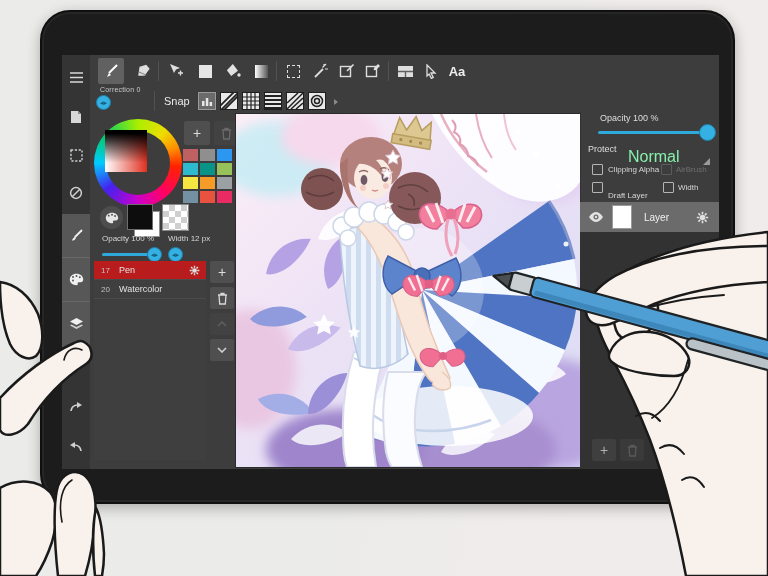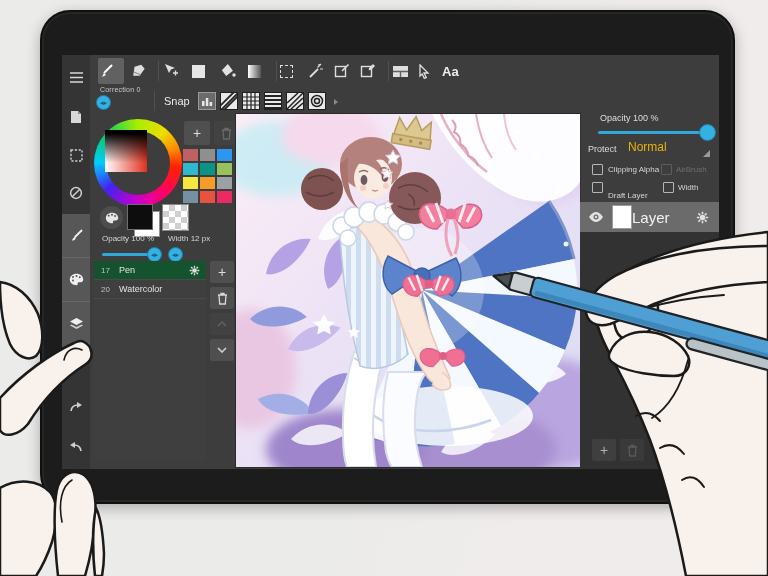--- a/index.html
+++ b/index.html
@@ -14,21 +14,21 @@
           box-shadow:0 4px 14px rgba(0,0,0,.28), inset 0 0 0 2px #262626;}
   .screen{left:20px;top:43px;width:657px;height:414px;background:#3d3d3d;overflow:hidden;}
 
   
   .sidebar{left:0;top:0;width:28px;height:414px;background:#343434;}
   .sb-ic{left:0;width:28px;height:28px;display:flex;align-items:center;justify-content:center;color:#cfcfcf;}
   .tabstrip{left:0;top:159px;width:28px;height:133px;background:#575757;}
   .tabcell{width:28px;height:44px;display:flex;align-items:center;justify-content:center;color:#f2f2f2;border-bottom:1px solid #686868;box-sizing:border-box;}
 
   
-  .toolbtn{top:3px;width:26px;height:26px;display:flex;align-items:center;justify-content:flex-start;color:#dedede;border-radius:2px;}
+  .toolbtn{top:3px;width:26px;height:26px;display:flex;align-items:center;justify-content:center;color:#dedede;border-radius:2px;}
   .toolbtn.sel{background:#616161;}
   .tsep{top:6px;width:1px;height:20px;background:#515151;}
   .mini{font-size:7px;color:#c9c9c9;letter-spacing:.2px;}
   .snaplbl{font-size:11px;color:#eaeaea;}
   .snaptile{top:37px;width:18px;height:18px;background:#e9e9e9;border:1px solid #1f1f1f;box-sizing:border-box;}
   .snaptile.off{background:#6b6b6b;border:1px solid #9b9b9b;box-shadow:0 0 0 1px #3a3a3a;}
   .knob{width:15px;height:15px;border-radius:50%;background:#35b0e2;border:1px solid #1f7fa8;box-sizing:border-box;
         display:flex;align-items:center;justify-content:center;color:#155e80;font-size:7px;}
 
   
@@ -38,21 +38,21 @@
   .satsq{left:11px;top:11px;width:42px;height:42px;
      background:linear-gradient(to bottom,#000 8%,rgba(0,0,0,0) 78%),linear-gradient(to right,#fff,#e03020);}
   .pbtn{background:#4f4f4f;border-radius:2px;color:#dcdcdc;display:flex;align-items:center;justify-content:center;}
   .pbtn.dim{background:#424242;color:#6a6a6a;}
   .swatch{width:15px;height:12px;}
   .checker{background:conic-gradient(#cfcfcf 0 25%,#fff 0 50%,#cfcfcf 0 75%,#fff 0) 0 0/12px 12px;}
   .lbl8{font-size:8px;color:#d6d6d6;}
   .track{height:3px;background:#2fa8da;border-radius:2px;}
   .brushlist{left:32px;top:206px;width:112px;height:199px;background:#3f3f3f;}
   .brow{height:19px;display:flex;align-items:center;border-bottom:1px solid #4a4a4a;box-sizing:border-box;color:#e2e2e2;}
-  .brow.sel{background:#14532d;}
+  .brow.sel{background:#b91c1c;}
   .bnum{width:18px;margin-left:7px;font-size:8px;color:#c2c2c2;}
   .bname{font-size:9px;}
 
   
   .canvas{left:174px;top:59px;width:344px;height:353px;background:#fff;box-shadow:0 0 0 1px #2b2b2b;}
 
   
   .rpanel{left:518px;top:57px;width:139px;height:357px;border-left:1px solid #323232;box-sizing:border-box;}
   .lbl9{font-size:9px;color:#dedede;}
   .cb{width:11px;height:11px;border:1px solid #b5b5b5;border-radius:1px;box-sizing:border-box;background:transparent;}
@@ -461,21 +461,21 @@
           <path d="M88 200 l3.5 7 7.5.9-5.5 5.2 1.3 7.5-6.8-3.6-6.8 3.6 1.3-7.5-5.5-5.2 7.5-.9z" fill="#fff" opacity=".95"></path>
           <path d="M118 212 l2 4 4.3.5-3.1 3 .7 4.3-3.9-2-3.9 2 .7-4.3-3.1-3 4.3-.5z" fill="#fff" opacity=".9"></path>
         </svg>
       </div>
 
       <div class="abs rpanel"></div>
       <div class="abs lbl9" style="left:538px;top:58px">Opacity 100 %</div>
       <div class="abs track" style="left:536px;top:76px;width:114px"></div>
       <div class="abs" style="left:637px;top:69px;width:17px;height:17px;border-radius:50%;background:#35b0e2;border:1px solid #1f7fa8;box-sizing:border-box"></div>
       <div class="abs lbl9" style="left:526px;top:89px">Protect</div>
-      <div class="abs" style="left:566px;top:85px;width:84px;height:17px;color:#eab308;font-size:12px">
+      <div class="abs" style="left:566px;top:93px;width:84px;height:17px;color:#86efac;font-size:16px">
         <span>Normal</span>
         <span class="abs" style="right:2px;bottom:0;width:0;height:0;border-bottom:7px solid #9a9a9a;border-left:7px solid transparent"></span>
       </div>
       <div class="abs cb" style="left:530px;top:109px"></div>
       <div class="abs lbl8" style="left:546px;top:110px">Clipping Alpha</div>
       <div class="abs cb dim" style="left:599px;top:109px"></div>
       <div class="abs lbl8" style="left:614px;top:110px;color:#6f6f6f">AirBrush</div>
       <div class="abs cb" style="left:530px;top:127px"></div>
       <div class="abs lbl8" style="left:546px;top:136px">Draft Layer</div>
       <div class="abs cb" style="left:601px;top:127px"></div>
@@ -483,21 +483,21 @@
 
       <div class="abs layerrow">
         <span style="margin-left:8px;display:flex">
           <svg class="ic" width="16" height="12" viewBox="0 0 16 12">
               <path d="M1 6c2.2-3.4 4.8-5 7-5s4.8 1.6 7 5c-2.2 3.4-4.8 5-7 5S3.2 9.4 1 6z" fill="#e2e2e2"></path>
               <circle cx="8" cy="6" r="2.5" fill="#6b6b6b"></circle>
               <circle cx="8" cy="6" r="1.2" fill="#e2e2e2"></circle>
             </svg>
         </span>
         <span style="margin-left:8px;width:20px;height:24px;background:#fff;border:1px solid #9a9a9a;box-sizing:border-box"></span>
-        <span style="font-size:15px;color:#f2f2f2">Layer</span>
+        <span style="margin-left:12px;font-size:10px;color:#f2f2f2">Layer</span>
         <span style="margin-left:auto;margin-right:10px;display:flex">
           <svg class="ic" width="13" height="13" viewBox="0 0 16 16">
               <path d="M8 1v3M8 12v3M1 8h3M12 8h3M3 3l2.2 2.2M10.8 10.8L13 13M13 3l-2.2 2.2M5.2 10.8L3 13" stroke="#e0e0e0" stroke-width="2"></path>
               <circle cx="8" cy="8" r="3.4" fill="#e0e0e0"></circle>
             </svg>
         </span>
       </div>
       <div class="abs rbottom"></div>
       <div class="abs pbtn" style="left:530px;top:384px;width:24px;height:22px;font-size:14px;background:#3f3f3f;color:#b0b0b0">
         <span>+</span>

